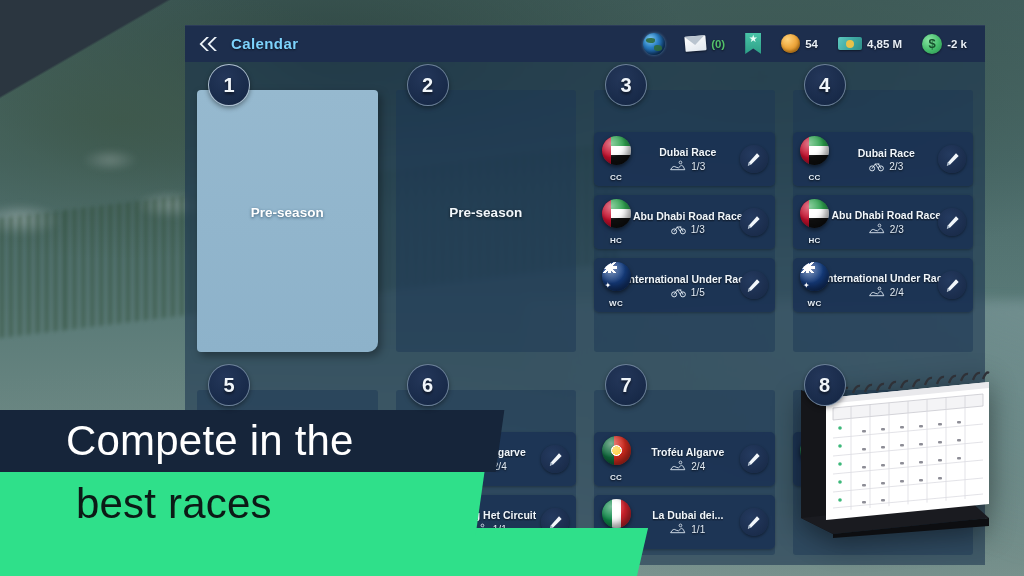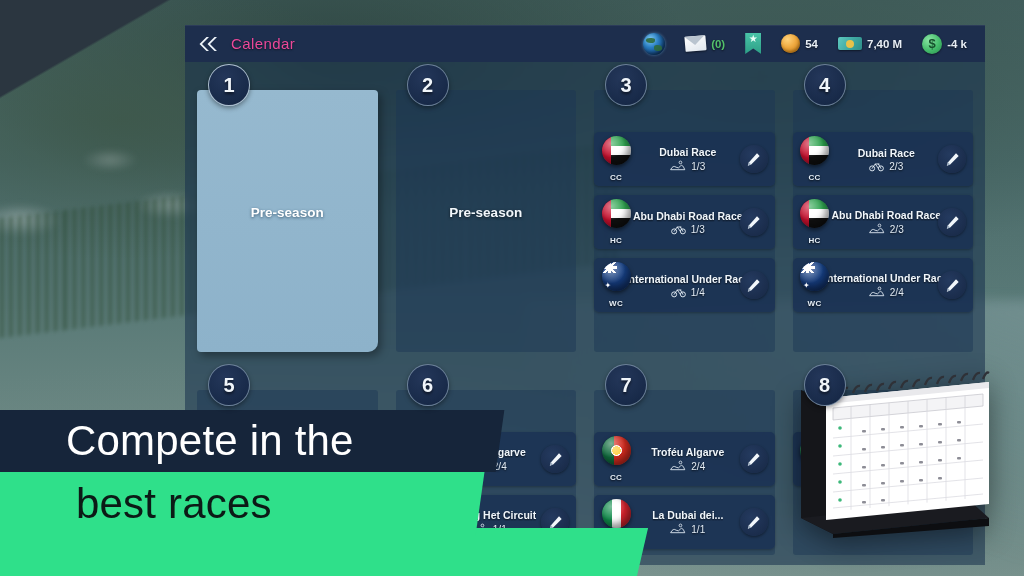--- a/index.html
+++ b/index.html
@@ -62,23 +62,23 @@
     background: #1d2e4d;
     display: flex; align-items: center;
     box-shadow: 0 1px 0 rgba(255,255,255,.07) inset;
   }
   .back-btn {
     width: 46px; height: 37px; display: flex; align-items: center; justify-content: center;
     cursor: pointer;
   }
   .chev { display: block; }
   .title {
-    color: #ec4899; font-size: 15px; letter-spacing: .4px;
+    color: #7dd3fc; font-size: 15px; letter-spacing: .4px;
     text-shadow: 0 1px 2px rgba(0,0,0,.55);
-    font-weight: 400;
+    font-weight: 700;
   }
   .spacer { flex: 1 1 auto; }
 
   .hud { display: flex; align-items: center; gap: 4px; padding-right: 10px; }
   .hud-item { display: flex; align-items: center; gap: 5px; padding: 0 8px; cursor: pointer; }
   .hud-val {
     color: #e8eef5; font-size: 11.5px; font-weight: 700;
     text-shadow: 0 1px 2px rgba(0,0,0,.6); white-space: nowrap;
   }
   .hud-val.green { color: #53c06a; }
@@ -340,26 +340,26 @@
       <span class="bookmark icon-cell"></span>
     </div>
 
     <div class="hud-item">
       <span class="coin icon-cell"></span>
       <span class="hud-val">54</span>
     </div>
 
     <div class="hud-item">
       <span class="bill icon-cell"></span>
-      <span class="hud-val">7,40 M</span>
+      <span class="hud-val">4,85 M</span>
     </div>
 
     <div class="hud-item">
       <span class="dollar icon-cell">$</span>
-      <span class="hud-val">-4 k</span>
+      <span class="hud-val">-2 k</span>
     </div>
 
   </div>
 </div>
 
 <div id="grid">
     <div class="week current">
       <div class="week-card"></div>
       <div class="week-badge">1</div>
       <div class="preseason">Pre-season</div>
@@ -430,21 +430,21 @@
             <span class="flag-code">WC</span>
           </div>
           <div class="race-body">
             <div class="race-name">International Under Race</div>
             <div class="race-meta">
               <svg width="15" height="11" viewBox="0 0 24 16">
                 <circle cx="5" cy="11" r="4" fill="none" stroke="#e8f0f8" stroke-width="1.5"></circle>
                 <circle cx="19" cy="11" r="4" fill="none" stroke="#e8f0f8" stroke-width="1.5"></circle>
                 <path d="M5 11 L10 4 L15 11 M10 4 L16 4 M19 11 L15 4" fill="none" stroke="#e8f0f8" stroke-width="1.4" stroke-linecap="round"></path>
               </svg>
-              <span class="race-stage">1/4</span>
+              <span class="race-stage">1/5</span>
             </div>
           </div>
           <div class="edit-btn">
             <svg width="15" height="15" viewBox="0 0 18 18">
               <path d="M13.2 1.6 L16.4 4.8 L6.2 15 L2.2 16.4 L3.6 12.4 Z" fill="#f2f7fb"></path>
               <path d="M3.6 12.4 L6.2 15 L2.2 16.4 Z" fill="#9fb0c2"></path>
             </svg>
           </div>
         </div>
       </div>

